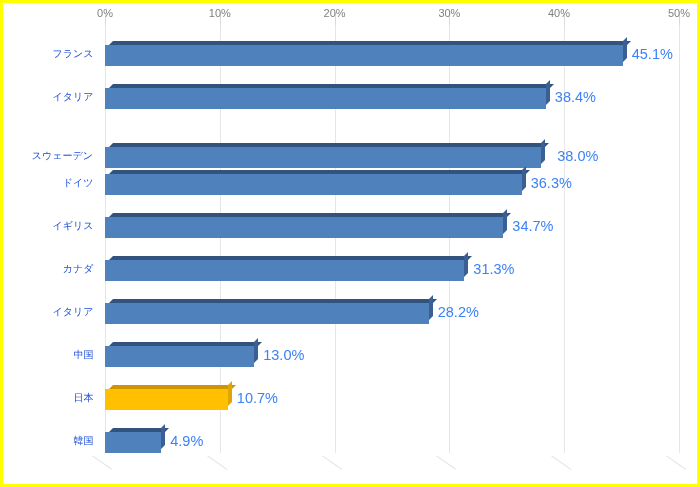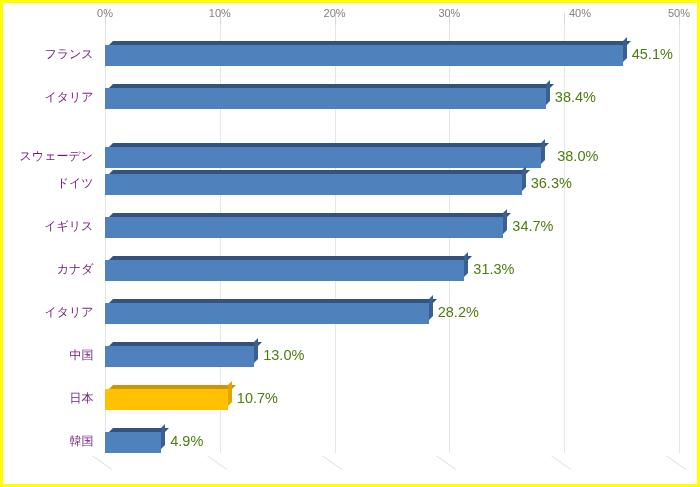--- a/index.html
+++ b/index.html
@@ -72,22 +72,22 @@
     left: 0;
     width: 100%;
     height: 43px;
   }
 
   .cat-label {
     position: absolute;
     right: 102%;
     top: 50%;
     transform: translateY(-50%);
-    font-size: 12px;
-    color: #701a75;
+    font-size: 10px;
+    color: #1d4ed8;
     white-space: nowrap;
     text-align: left;
   }
 
   
   .bar {
     position: absolute;
     left: 0;
     top: 13px;
     height: 21px;
@@ -123,21 +123,21 @@
 
   .bar.accent .front { background: #ffc000; }
   .bar.accent .top   { background: #cf9400; }
   .bar.accent .side  { background: #e0a500; }
 
   .val-label {
     position: absolute;
     top: 50%;
     transform: translateY(-50%);
     font-size: 14.5px;
-    color: #4d7c0f;
+    color: #3b82f6;
     white-space: nowrap;
   }
 </style>
 </head>
 <body>
 
 <div id="chart-frame">
 
   <div id="plot">
     <div id="gridlines">
@@ -164,21 +164,21 @@
         <div class="gridline" style="left: 574px;">
           <div class="gridline-tickstub"></div>
           <div class="gridline-foot"></div>
         </div>
       </div>
     <div id="axis-labels">
         <div class="axis-label" style="left: 0px;">0%</div>
         <div class="axis-label" style="left: 114.8px;">10%</div>
         <div class="axis-label" style="left: 229.6px;">20%</div>
         <div class="axis-label" style="left: 344.4px;">30%</div>
-        <div class="axis-label" style="left: 475px;">40%</div>
+        <div class="axis-label" style="left: 454px;">40%</div>
         <div class="axis-label" style="left: 574px;">50%</div>
       </div>
     <div id="rows">
         <div class="row" style="top: 7px;">
           <div class="cat-label">フランス</div>
           <div class="bar" style="width: 517.748px;">
             <div class="front"></div>
             <div class="top"></div>
             <div class="side"></div>
           </div>

